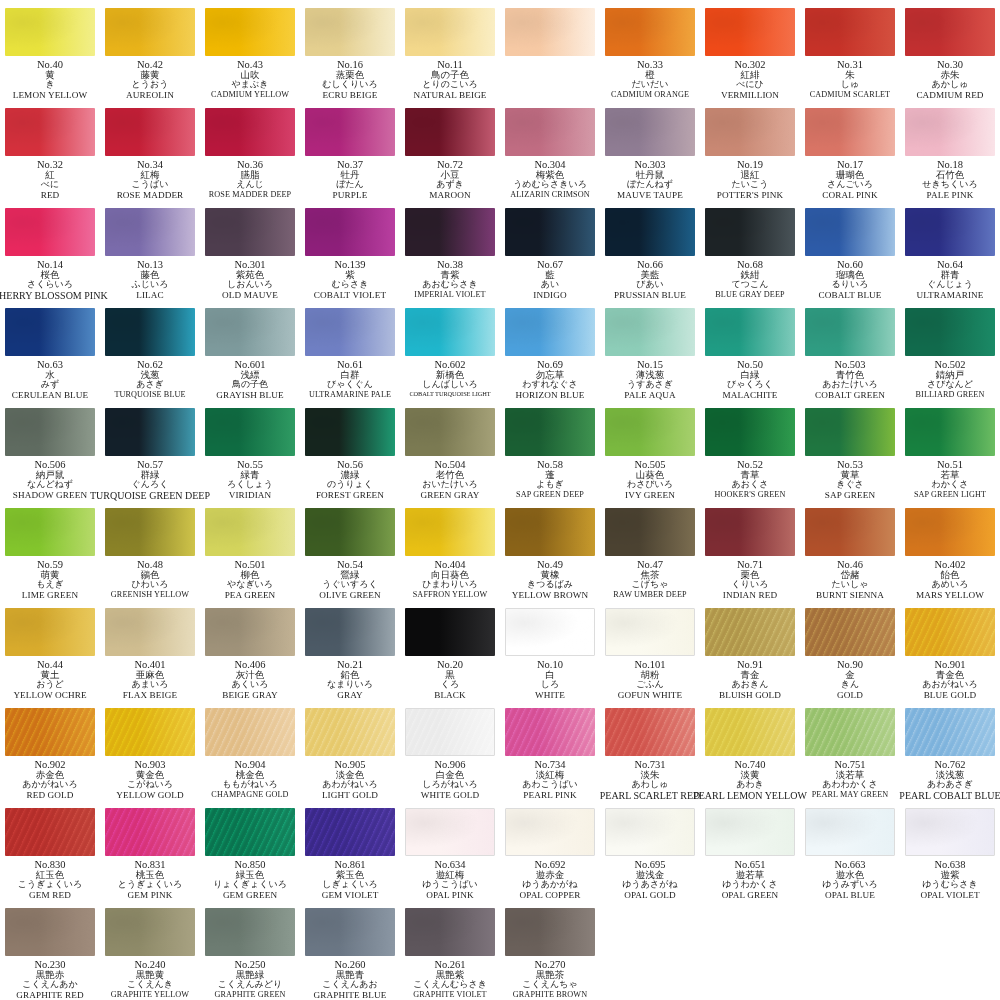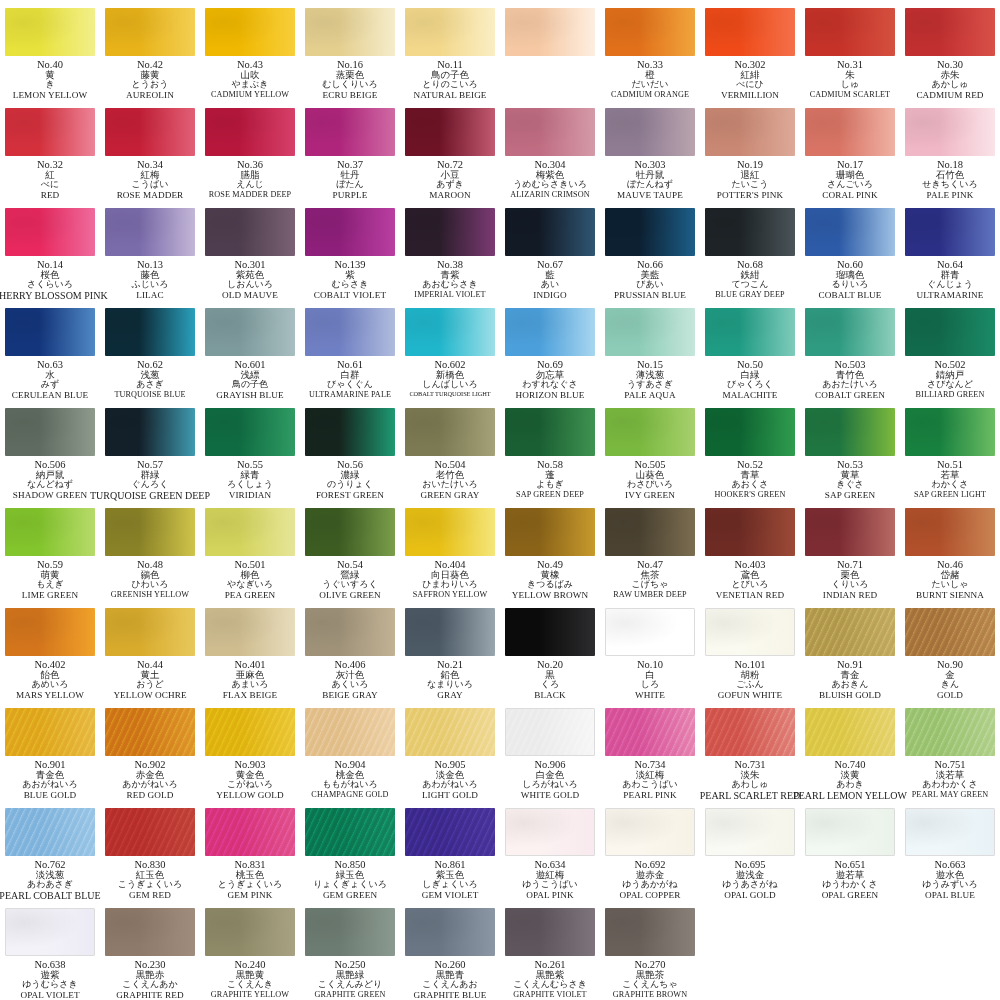--- a/index.html
+++ b/index.html
@@ -774,32 +774,20 @@
         </div>
         <div class="labels">
           <div class="code">No.47</div>
           <div class="kanji">焦茶</div>
           <div class="kana">こげちゃ</div>
           <div class="en shrink1">RAW UMBER DEEP</div>
         </div>
       </div>
       <div class="swatch-cell">
         <div class="swatch-chip">
-          <div class="chip-wash" style="background: linear-gradient(to right, rgb(110, 43, 36) 0%, rgb(110, 43, 36) 38%, rgb(156, 74, 54) 100%);"></div>
-          <div class="chip-texture" style="background: radial-gradient(at 22% 30%, rgba(0, 0, 0, 0.16), rgba(0, 0, 0, 0) 55%), radial-gradient(at 70% 75%, rgba(255, 255, 255, 0.22), rgba(255, 255, 255, 0) 60%), radial-gradient(at 88% 18%, rgba(255, 255, 255, 0.3), rgba(255, 255, 255, 0) 55%);"></div>
-        </div>
-        <div class="labels">
-          <div class="code">No.403</div>
-          <div class="kanji">鳶色</div>
-          <div class="kana">とびいろ</div>
-          <div class="en">VENETIAN RED</div>
-        </div>
-      </div>
-      <div class="swatch-cell">
-        <div class="swatch-chip">
           <div class="chip-wash" style="background: linear-gradient(to right, rgb(126, 44, 51) 0%, rgb(126, 44, 51) 38%, rgb(184, 106, 100) 100%);"></div>
           <div class="chip-texture" style="background: radial-gradient(at 22% 30%, rgba(0, 0, 0, 0.16), rgba(0, 0, 0, 0) 55%), radial-gradient(at 70% 75%, rgba(255, 255, 255, 0.22), rgba(255, 255, 255, 0) 60%), radial-gradient(at 88% 18%, rgba(255, 255, 255, 0.3), rgba(255, 255, 255, 0) 55%);"></div>
         </div>
         <div class="labels">
           <div class="code">No.71</div>
           <div class="kanji">栗色</div>
           <div class="kana">くりいろ</div>
           <div class="en">INDIAN RED</div>
         </div>
       </div>

